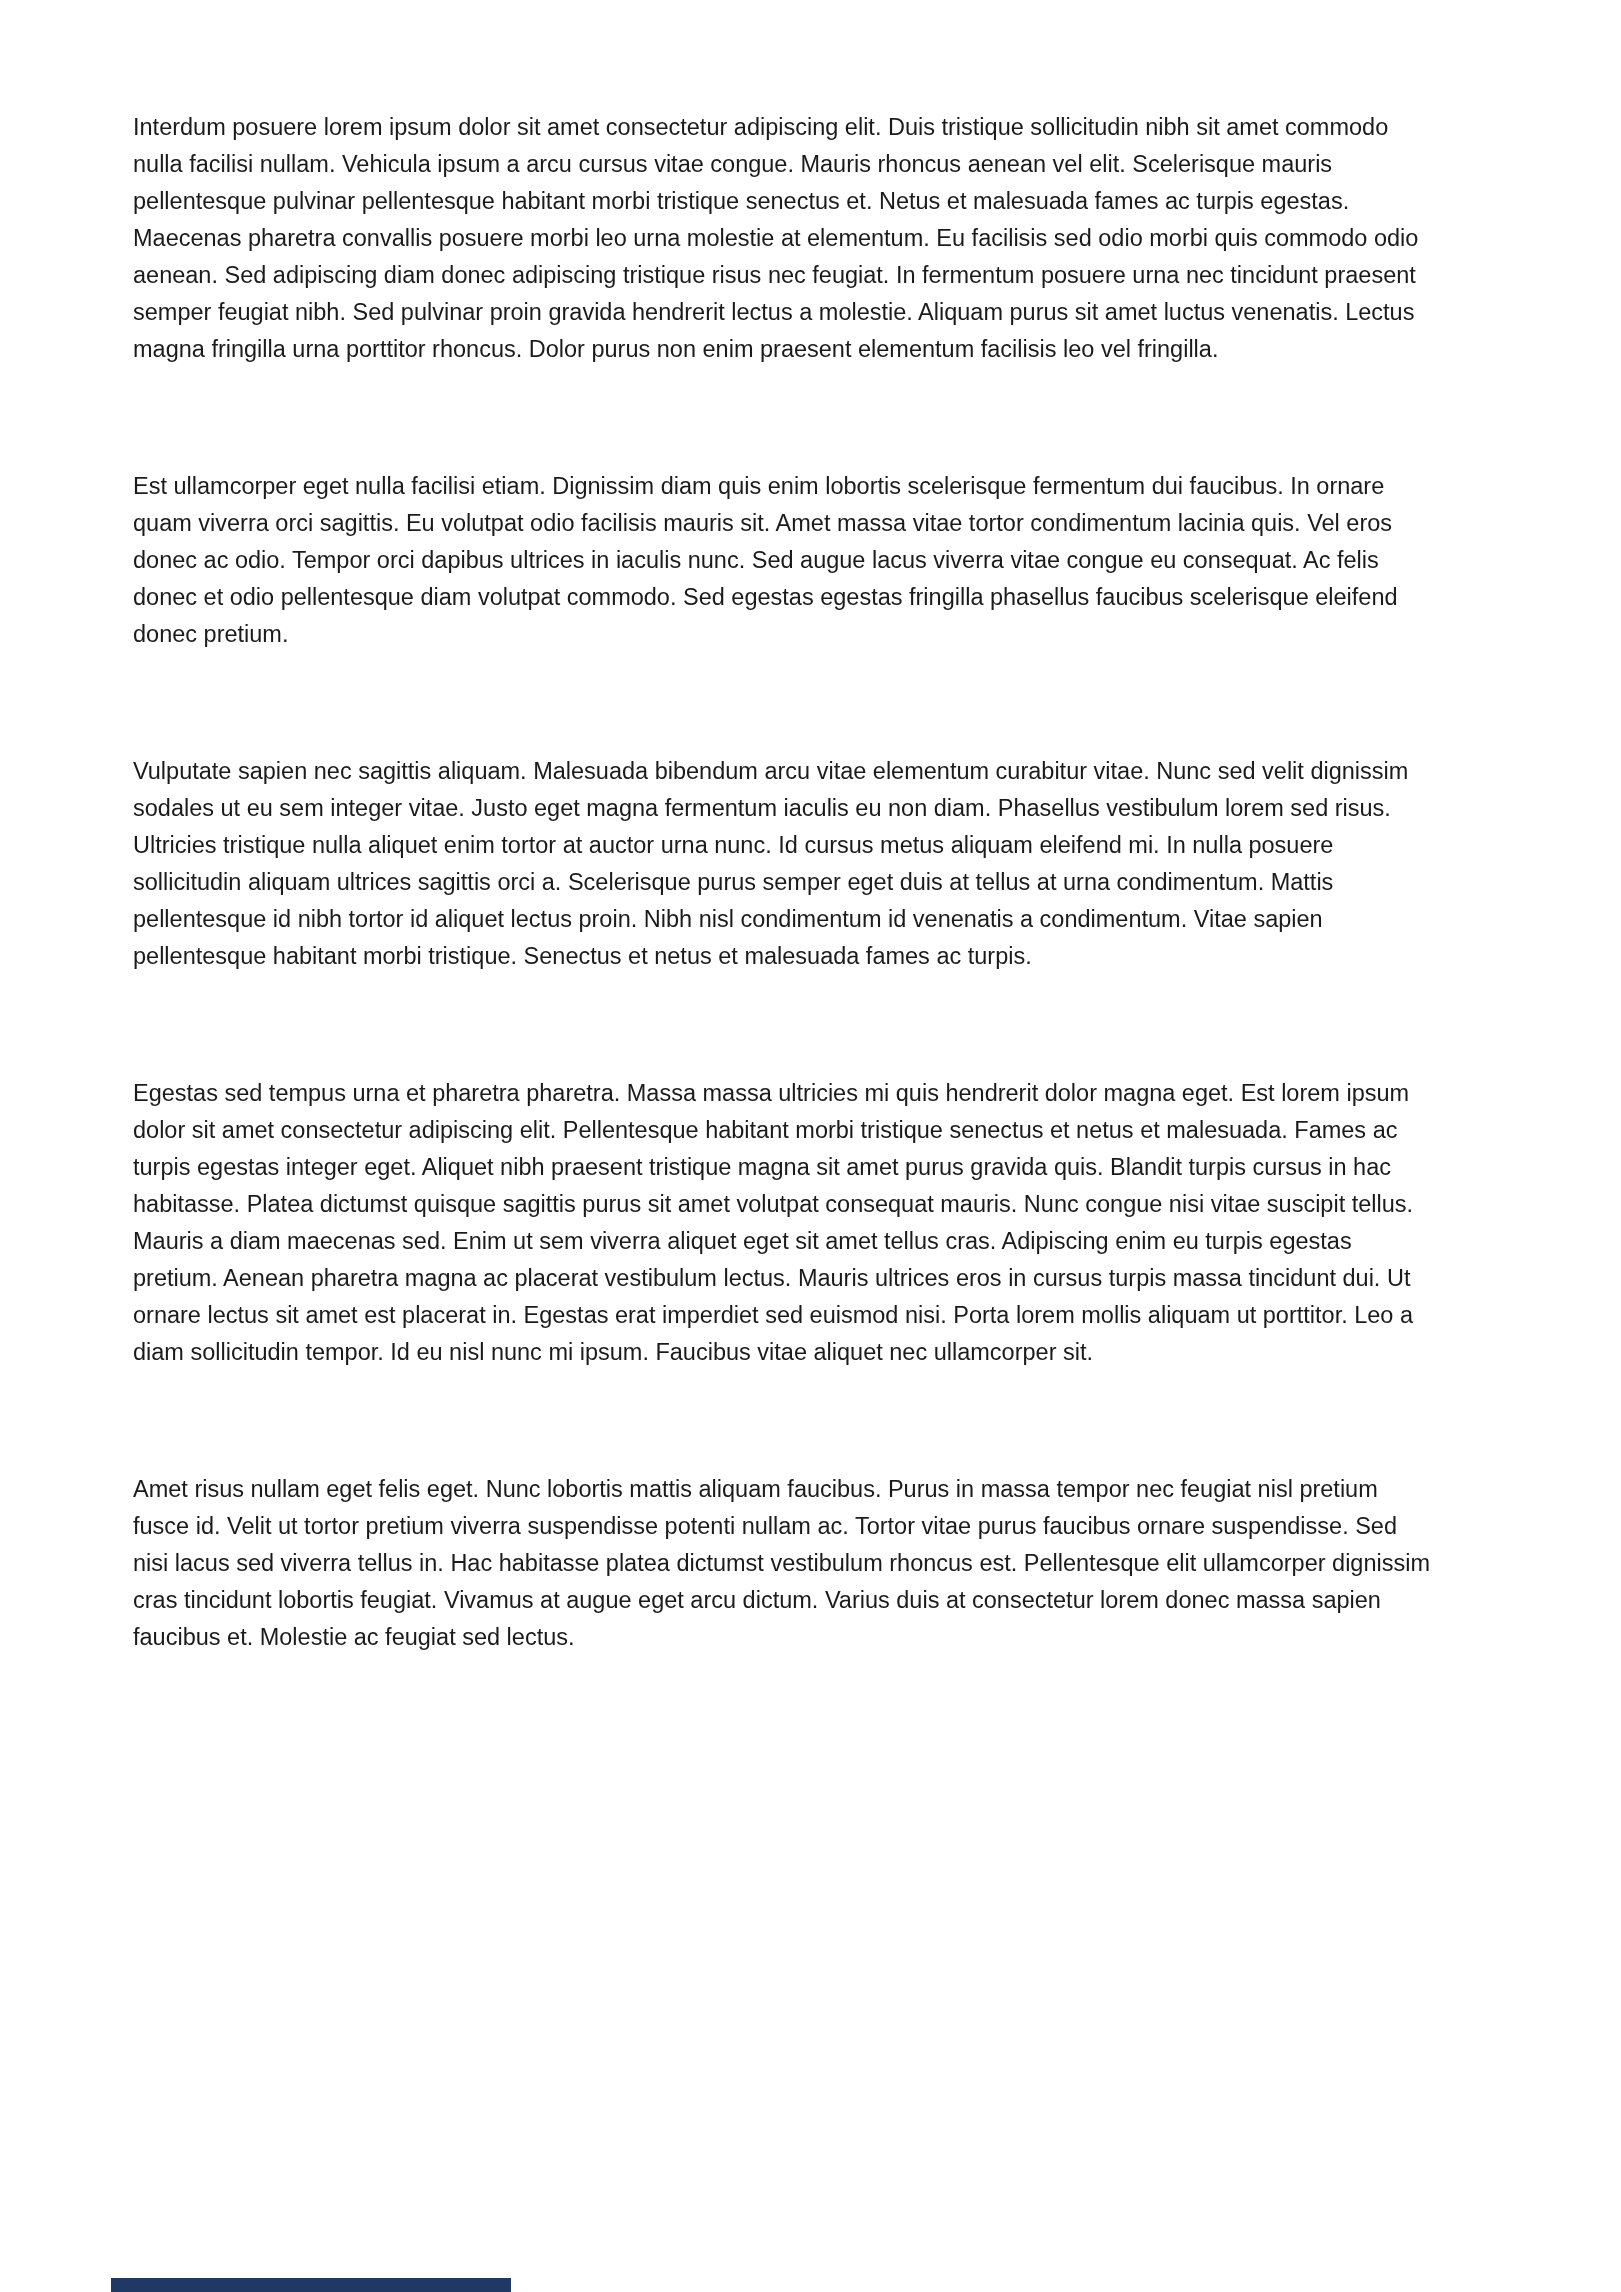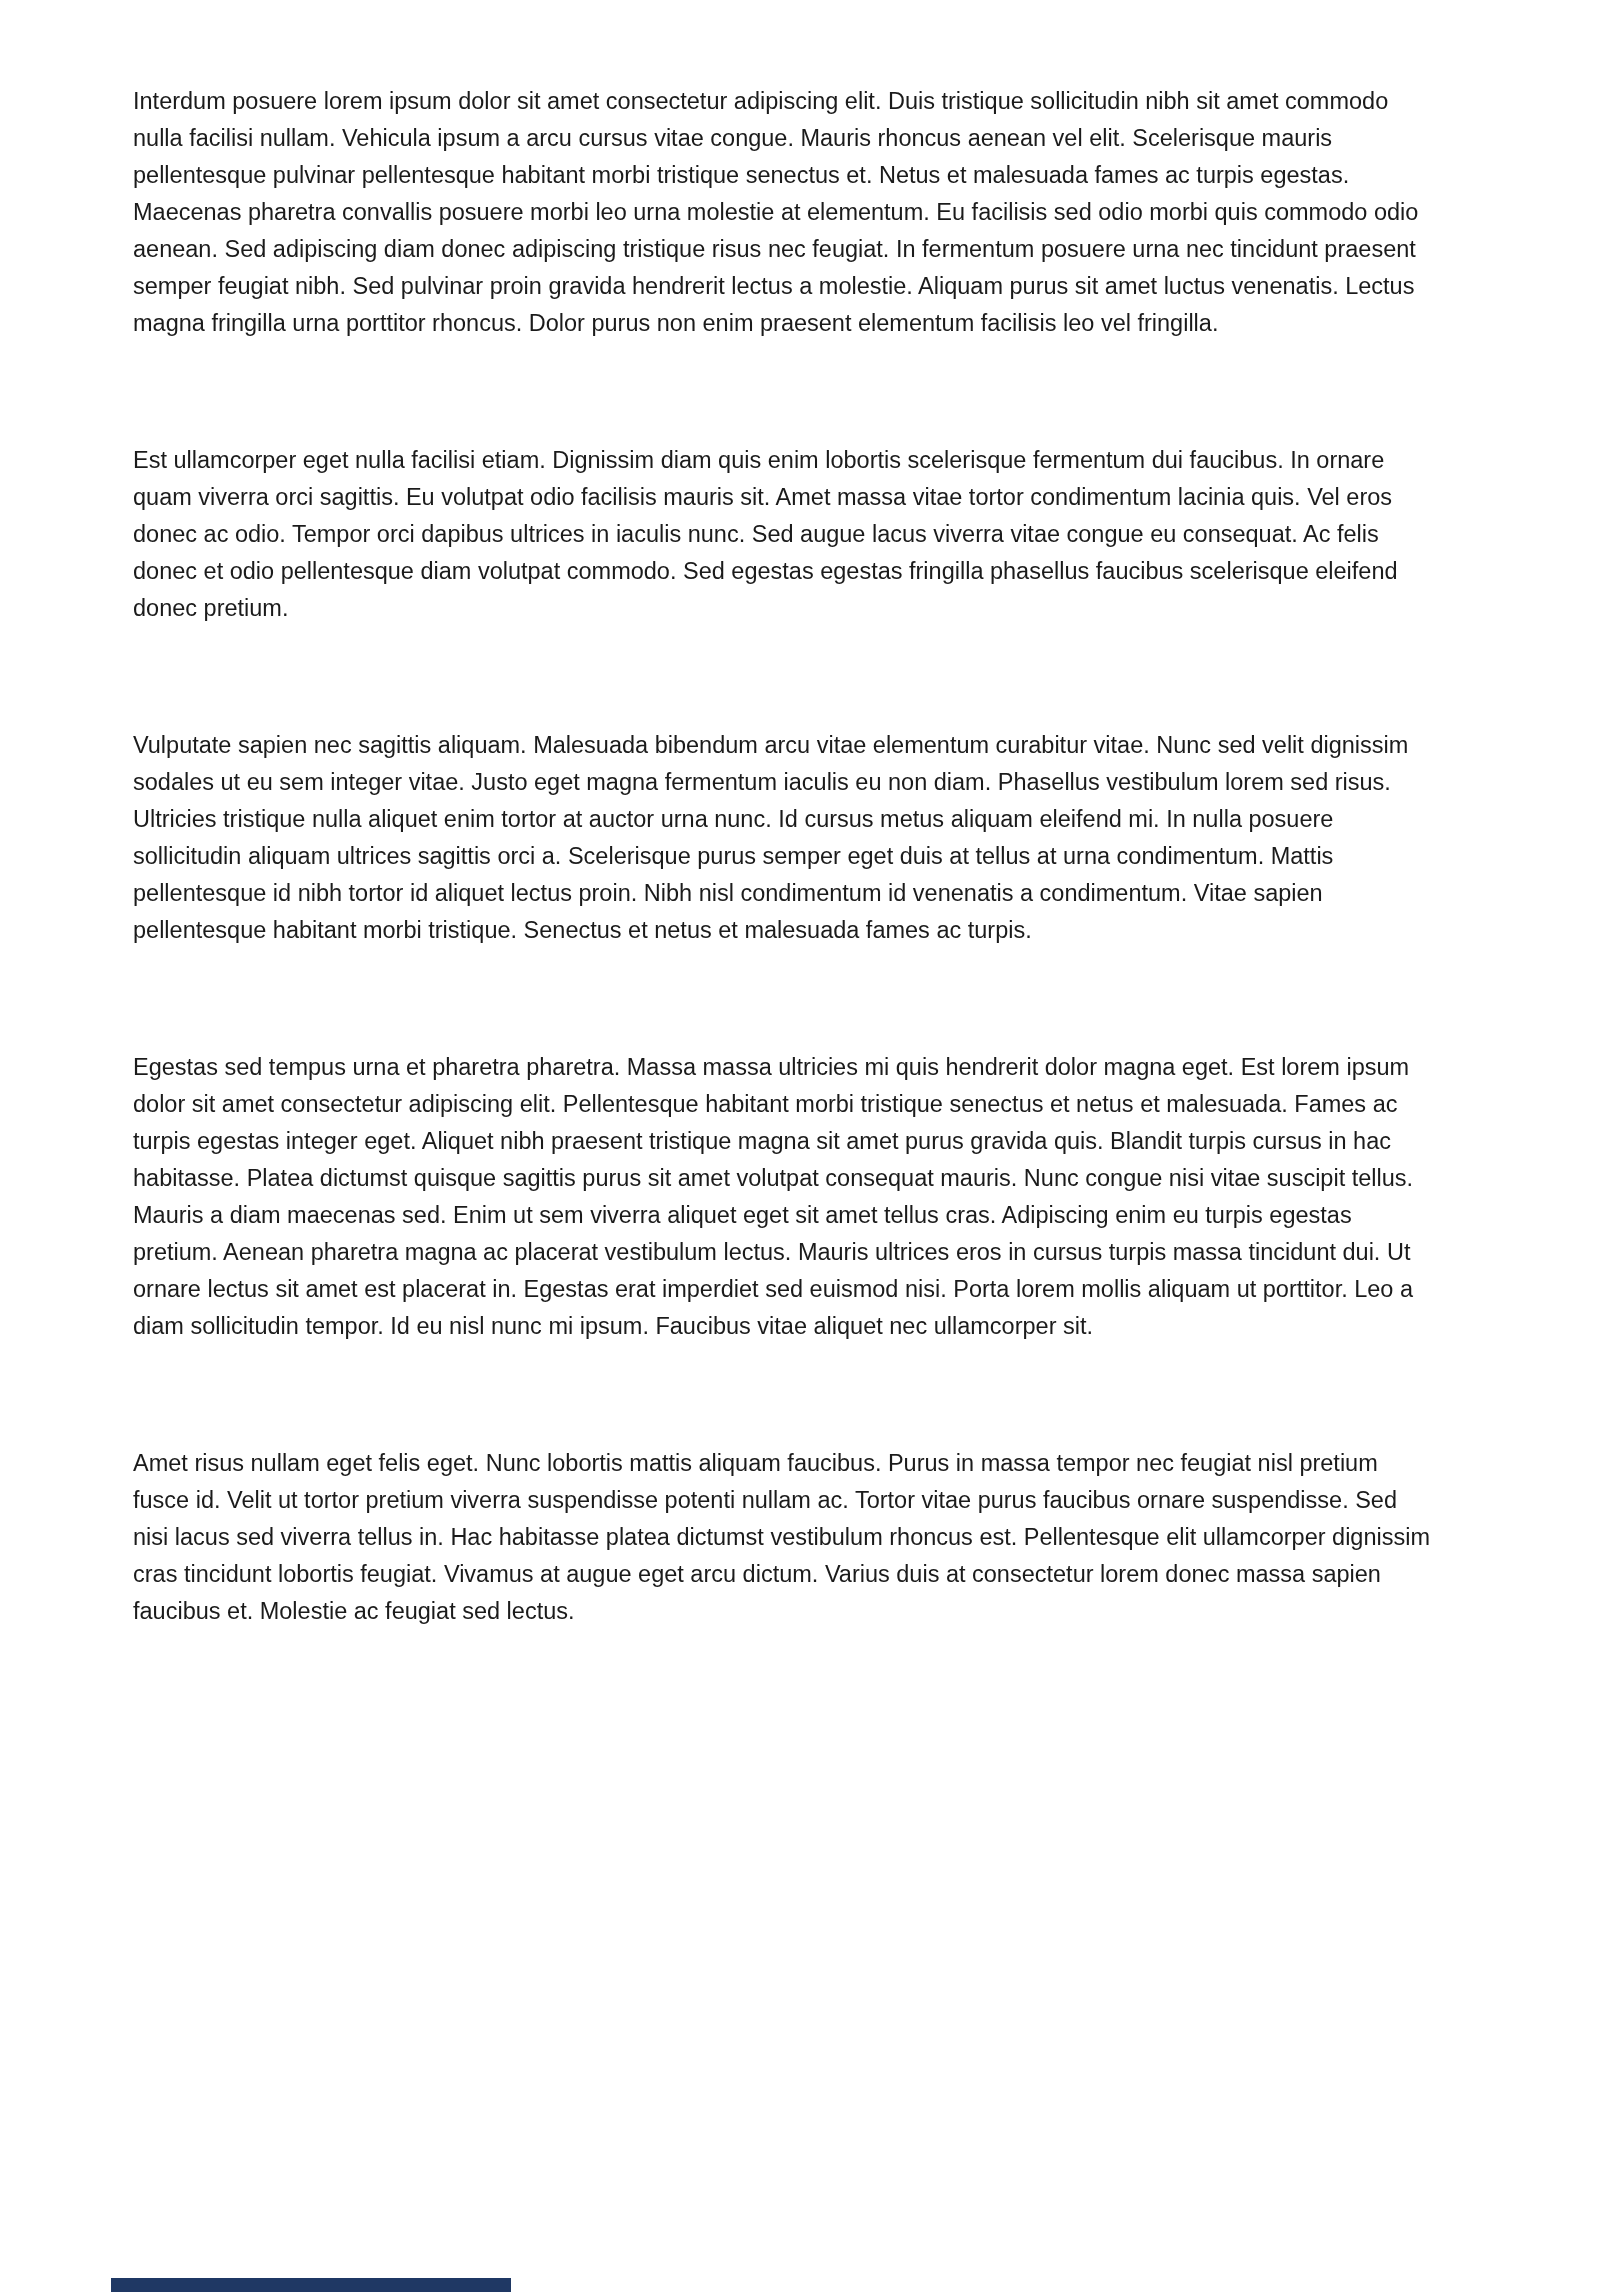--- a/index.html
+++ b/index.html
@@ -20,21 +20,21 @@
     left: 0;
     width: 1621px;
     height: 2293px;
     background: #ffffff;
   }
   .content {
     position: absolute;
     top: 0;
     left: 133px;
     width: 1304px;
-    padding-top: 83px;
+    padding-top: 109px;
   }
   .content p {
     margin: 0 0 100px 0;
     font-size: 23.5px;
     line-height: 37px;
     color: #1b1b1b;
     text-align: left;
     letter-spacing: 0;
   }
   .bottom-bar {

